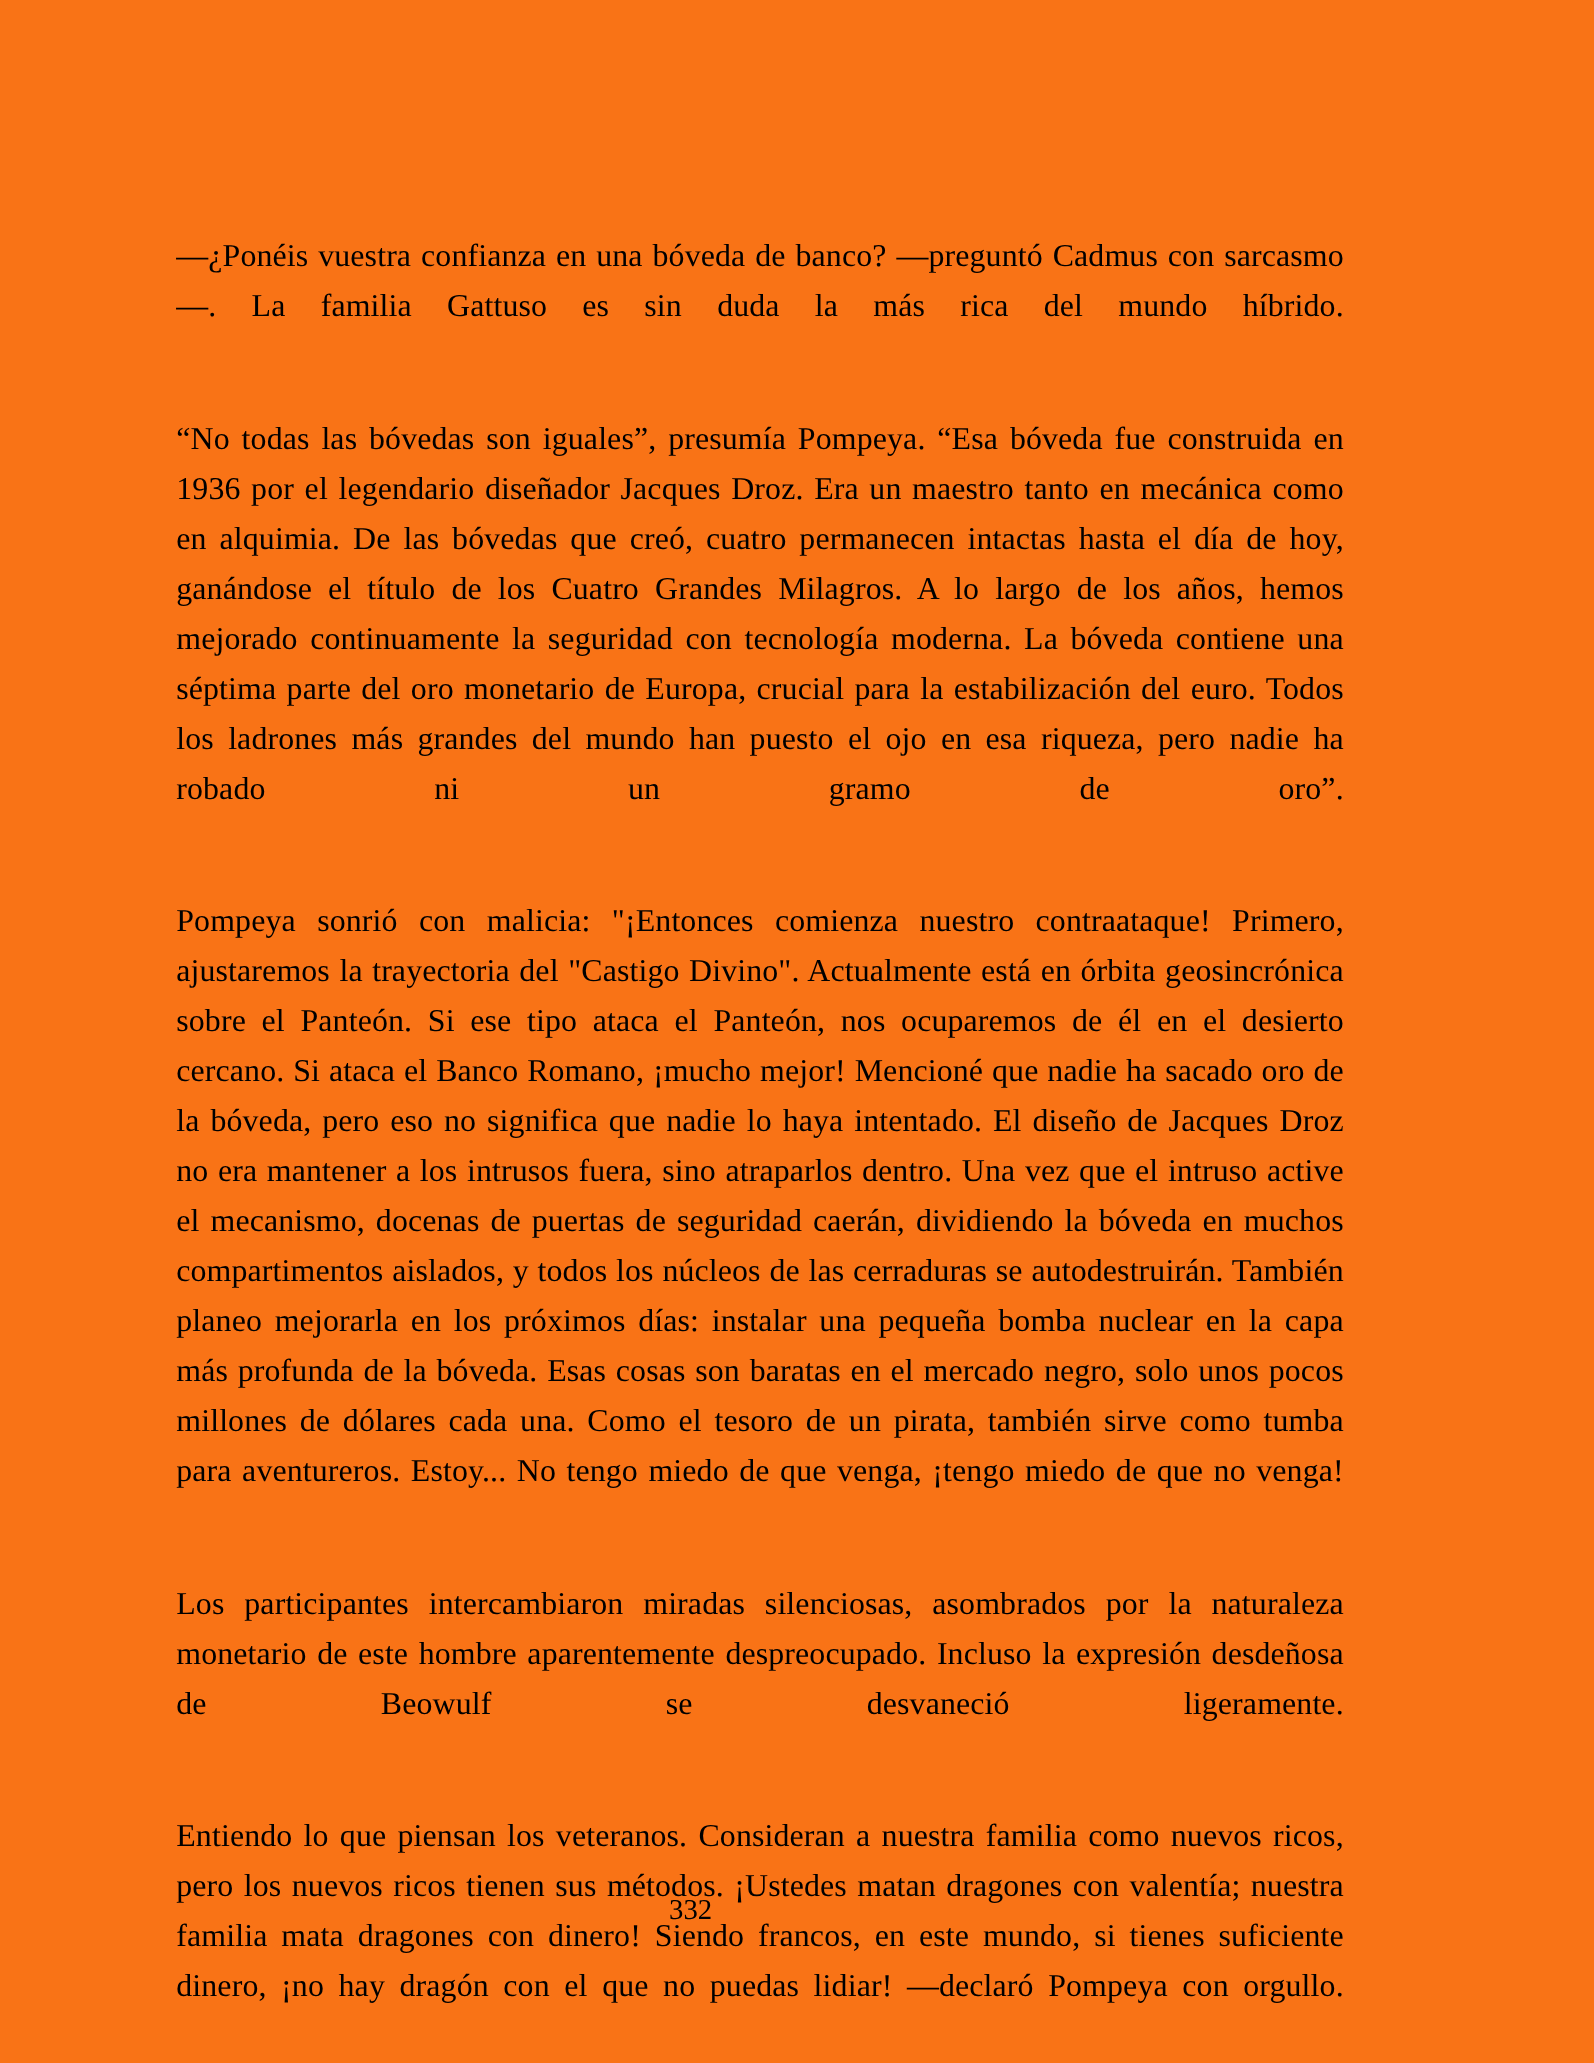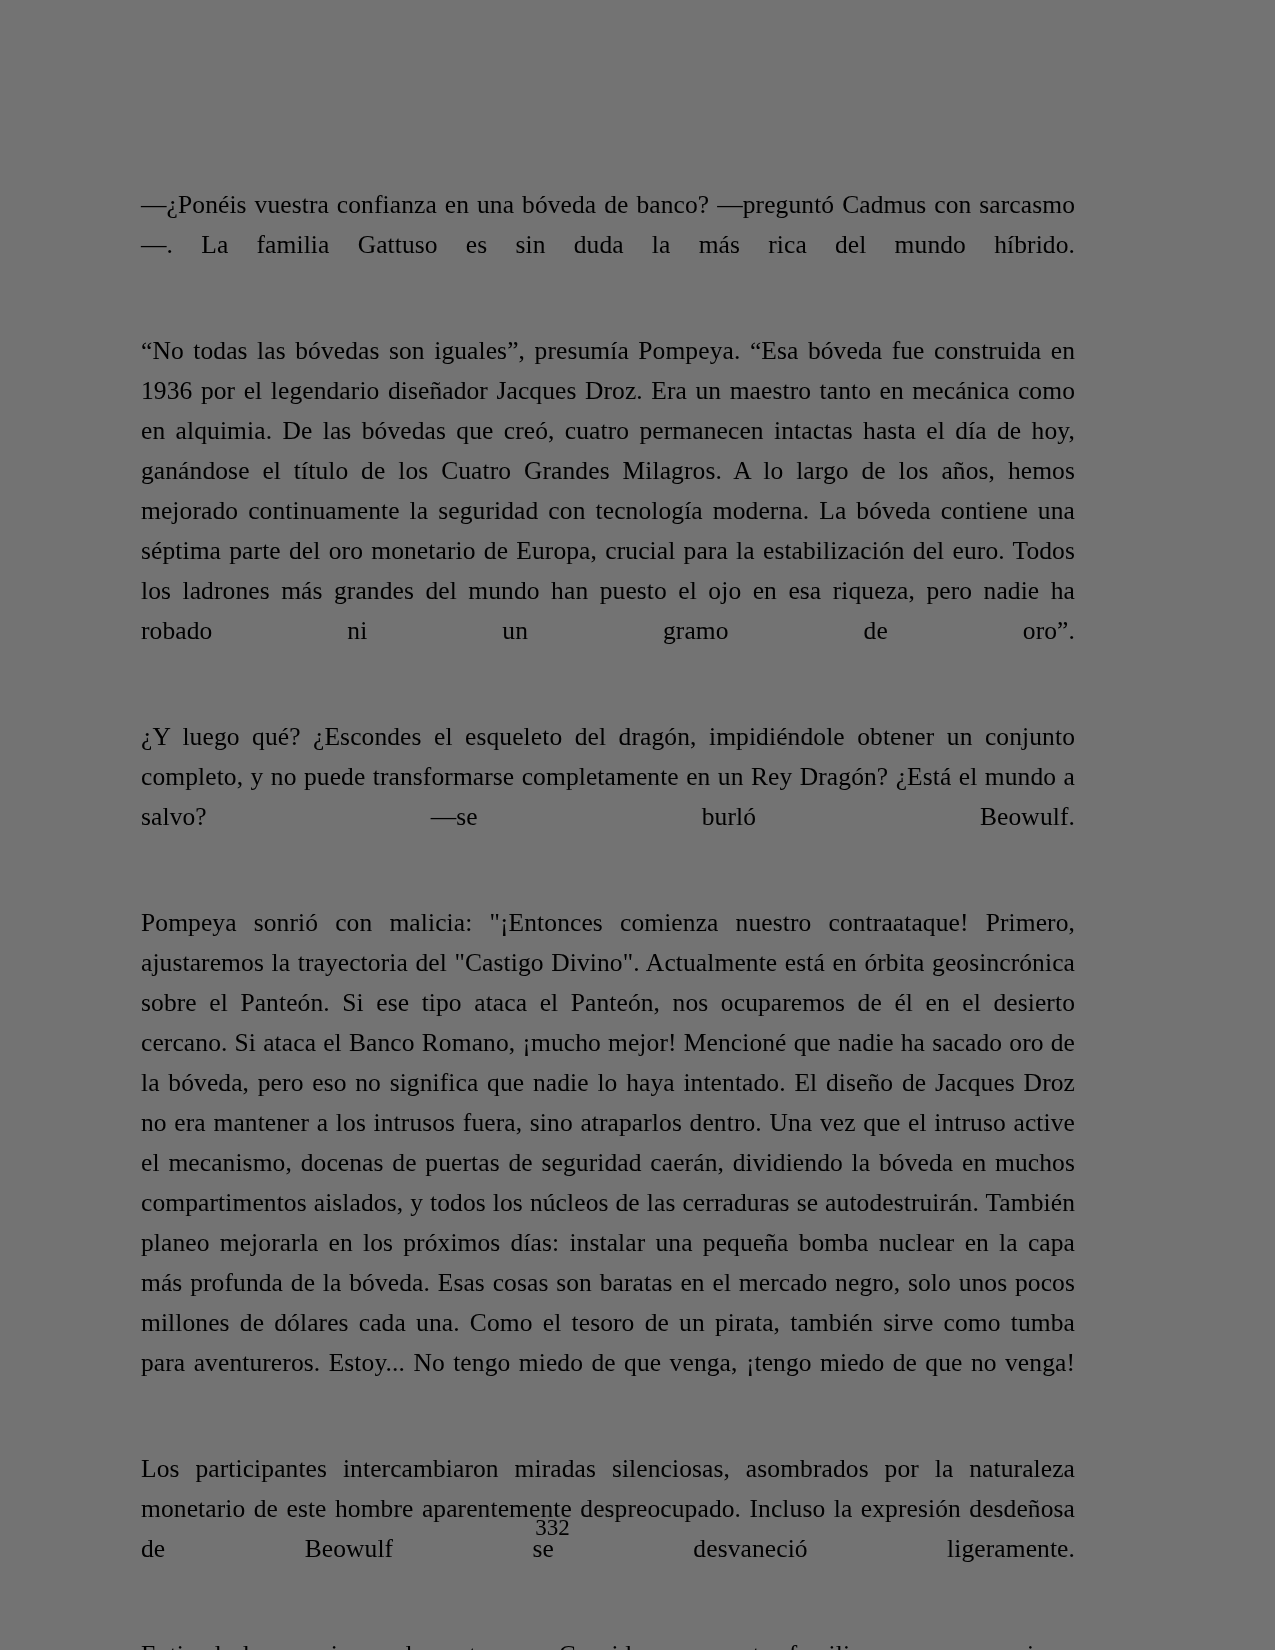--- a/index.html
+++ b/index.html
@@ -14,21 +14,21 @@
     color: #000000;
     position: relative;
     overflow: hidden;
   }
   .page {
     position: absolute;
     top: 0;
     left: 0;
     width: 1275px;
     height: 1650px;
-    background: #737373;
+    background: #f97316;
   }
   .content {
     position: absolute;
     left: 141px;
     top: 185px;
     width: 934px;
   }
   .para {
     font-size: 25.5px;
     line-height: 40px;
@@ -63,21 +63,20 @@
 <body>
 
 <div class="page">
 
   <div class="content">
 
     <p class="para">—¿Ponéis vuestra confianza en una bóveda de banco? —preguntó Cadmus con sarcasmo—. La familia Gattuso es sin duda la más rica del mundo híbrido.</p>
 
     <p class="para">“No todas las bóvedas son iguales”, presumía Pompeya. “Esa bóveda fue construida en 1936 por el legendario diseñador Jacques Droz. Era un maestro tanto en mecánica como en alquimia. De las bóvedas que creó, cuatro permanecen intactas hasta el día de hoy, ganándose el título de los Cuatro Grandes Milagros. A lo largo de los años, hemos mejorado continuamente la seguridad con tecnología moderna. La bóveda contiene una séptima parte del oro monetario de Europa, crucial para la estabilización del euro. Todos los ladrones más grandes del mundo han puesto el ojo en esa riqueza, pero nadie ha robado ni un gramo de oro”.</p>
 
-    <p class="para">¿Y luego qué? ¿Escondes el esqueleto del dragón, impidiéndole obtener un conjunto completo, y no puede transformarse completamente en un Rey Dragón? ¿Está el mundo a salvo? —se burló Beowulf.</p>
 
     <p class="para">Pompeya sonrió con malicia: "¡Entonces comienza nuestro contraataque! Primero, ajustaremos la trayectoria del "Castigo Divino". Actualmente está en órbita geosincrónica sobre el Panteón. Si ese tipo ataca el Panteón, nos ocuparemos de él en el desierto cercano. Si ataca el Banco Romano, ¡mucho mejor! Mencioné que nadie ha sacado oro de la bóveda, pero eso no significa que nadie lo haya intentado. El diseño de Jacques Droz no era mantener a los intrusos fuera, sino atraparlos dentro. Una vez que el intruso active el mecanismo, docenas de puertas de seguridad caerán, dividiendo la bóveda en muchos compartimentos aislados, y todos los núcleos de las cerraduras se autodestruirán. También planeo mejorarla en los próximos días: instalar una pequeña bomba nuclear en la capa más profunda de la bóveda. Esas cosas son baratas en el mercado negro, solo unos pocos millones de dólares cada una. Como el tesoro de un pirata, también sirve como tumba para aventureros. Estoy... No tengo miedo de que venga, ¡tengo miedo de que no venga!</p>
 
     <p class="para">Los participantes intercambiaron miradas silenciosas, asombrados por la naturaleza monetario de este hombre aparentemente despreocupado. Incluso la expresión desdeñosa de Beowulf se desvaneció ligeramente.</p>
 
     <p class="para">Entiendo lo que piensan los veteranos. Consideran a nuestra familia como nuevos ricos, pero los nuevos ricos tienen sus métodos. ¡Ustedes matan dragones con valentía; nuestra familia mata dragones con dinero! Siendo francos, en este mundo, si tienes suficiente dinero, ¡no hay dragón con el que no puedas lidiar! —declaró Pompeya con orgullo.</p>
 
   </div>
 
   <div class="folio">332</div>

